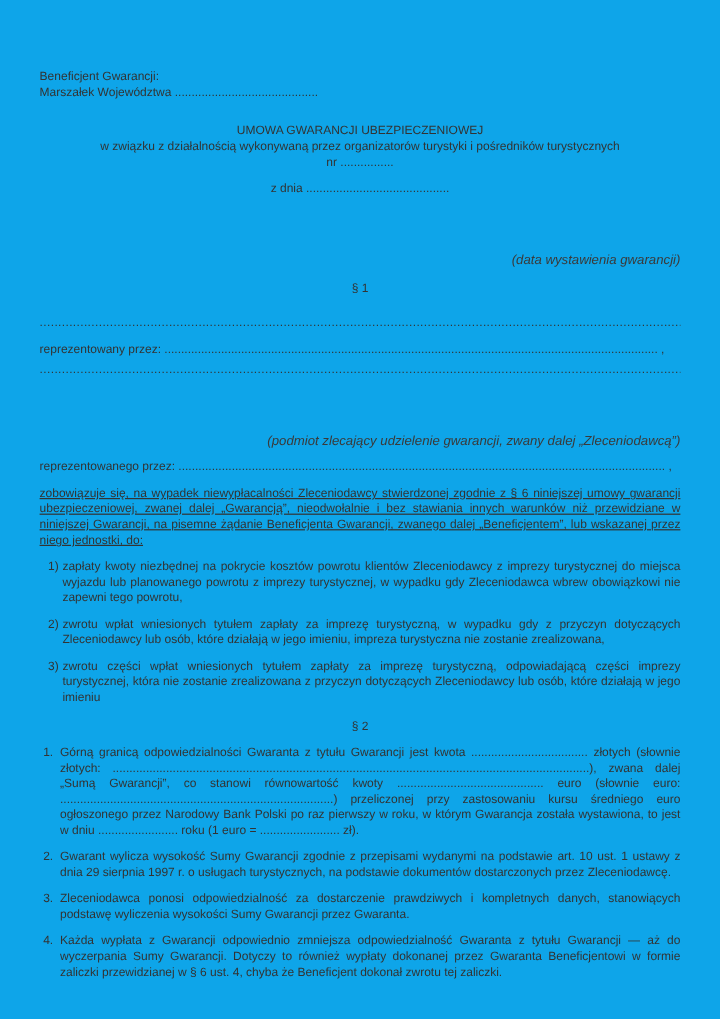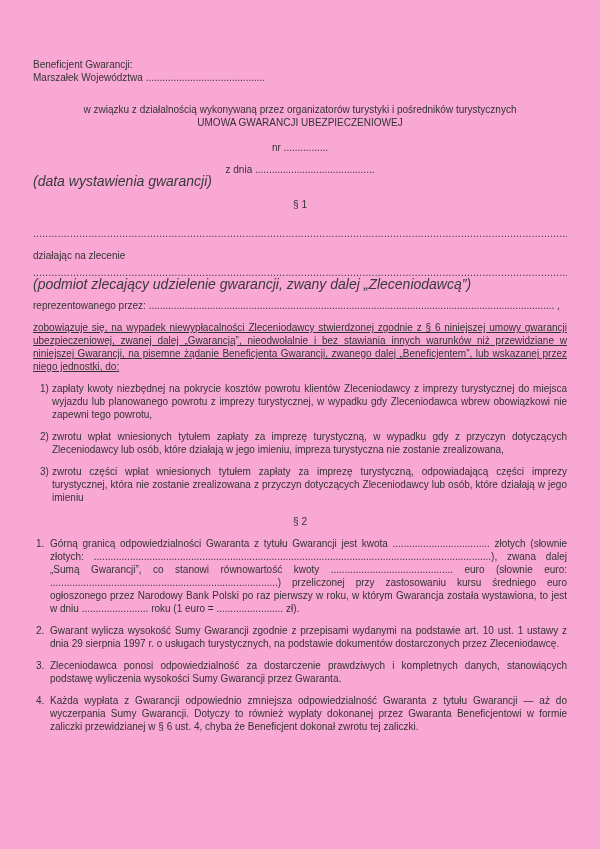--- a/index.html
+++ b/index.html
@@ -12,44 +12,45 @@
     height: 849px;
     overflow: hidden;
     font-family: "Liberation Sans", "DejaVu Sans", sans-serif;
     font-size: 10px;
     line-height: 13px;
     color: #333333;
   }
   .page {
     width: 600px;
     height: 849px;
-    background: #f9a8d4;
+    background: #0ea5e9;
     box-sizing: border-box;
     padding: 58px 33px 0 33px;
   }
   .center { text-align: center; }
   .caption {
     font-style: italic;
-    font-size: 14px;
+    font-size: 11px;
     line-height: 11px;
-    text-align: left;
+    text-align: right;
     color: #3a3a3a;
+    margin-top: 48px;
   }
   .dotline {
     white-space: nowrap;
     overflow: hidden;
     letter-spacing: 0.3px;
   }
   .fill-line {
     white-space: nowrap;
     overflow: hidden;
   }
   .just { text-align: justify; }
   .title-block   { margin-top: 19px; }
-  .nr-line       { margin-top: 12px; }
+  .nr-line       { }
   .date-line     { margin-top: 9px; }
   .s-heading     { margin-top: 11px; }
   .guarantor-line{ margin-top: 16px; }
   .rep-line      { margin-top: 9px; }
   .acting-line   { margin-top: 9px; }
   .principal-line{ margin-top: 4px; }
   .obligation    { margin: 9px 0 0 0; text-decoration: underline; }
   .legal-ref     { margin: 9px 0 0 7px; text-align: justify; }
   .li {
     display: flex;
@@ -68,34 +69,34 @@
 <body>
 
 <div class="page">
 
   <div class="beneficiary-block">
     <div>Beneficjent Gwarancji:</div>
     <div>Marszałek Województwa ...........................................</div>
   </div>
 
   <div class="title-block">
+    <div class="center">UMOWA GWARANCJI UBEZPIECZENIOWEJ</div>
     <div class="center">w związku z działalnością wykonywaną przez organizatorów turystyki i pośredników turystycznych</div>
-    <div class="center">UMOWA GWARANCJI UBEZPIECZENIOWEJ</div>
   </div>
 
   <div class="center nr-line">nr ................</div>
   <div class="center date-line">z dnia ...........................................</div>
   <div class="caption">(data wystawienia gwarancji)</div>
 
   <div class="center s-heading">§ 1</div>
 
   <div class="dotline guarantor-line">..........................................................................................................................................................................................................................</div>
 
+  <div class="fill-line rep-line">reprezentowany przez: .................................................................................................................................................... ,</div>
 
-  <div class="acting-line">działając na zlecenie</div>
 
   <div class="dotline principal-line">..........................................................................................................................................................................................................................</div>
   <div class="caption">(podmiot zlecający udzielenie gwarancji, zwany dalej „Zleceniodawcą”)</div>
 
   <div class="fill-line rep-line">reprezentowanego przez: .................................................................................................................................................. ,</div>
 
   <p class="obligation just">zobowiązuje się, na wypadek niewypłacalności Zleceniodawcy stwierdzonej zgodnie z § 6 niniejszej umowy gwarancji ubezpieczeniowej, zwanej dalej „Gwarancją”, nieodwołalnie i bez stawiania innych warunków niż przewidziane w niniejszej Gwarancji, na pisemne żądanie Beneficjenta Gwarancji, zwanego dalej „Beneficjentem”, lub wskazanej przez niego jednostki, do:</p>
 
   <div class="list-par">
     <div class="li">

